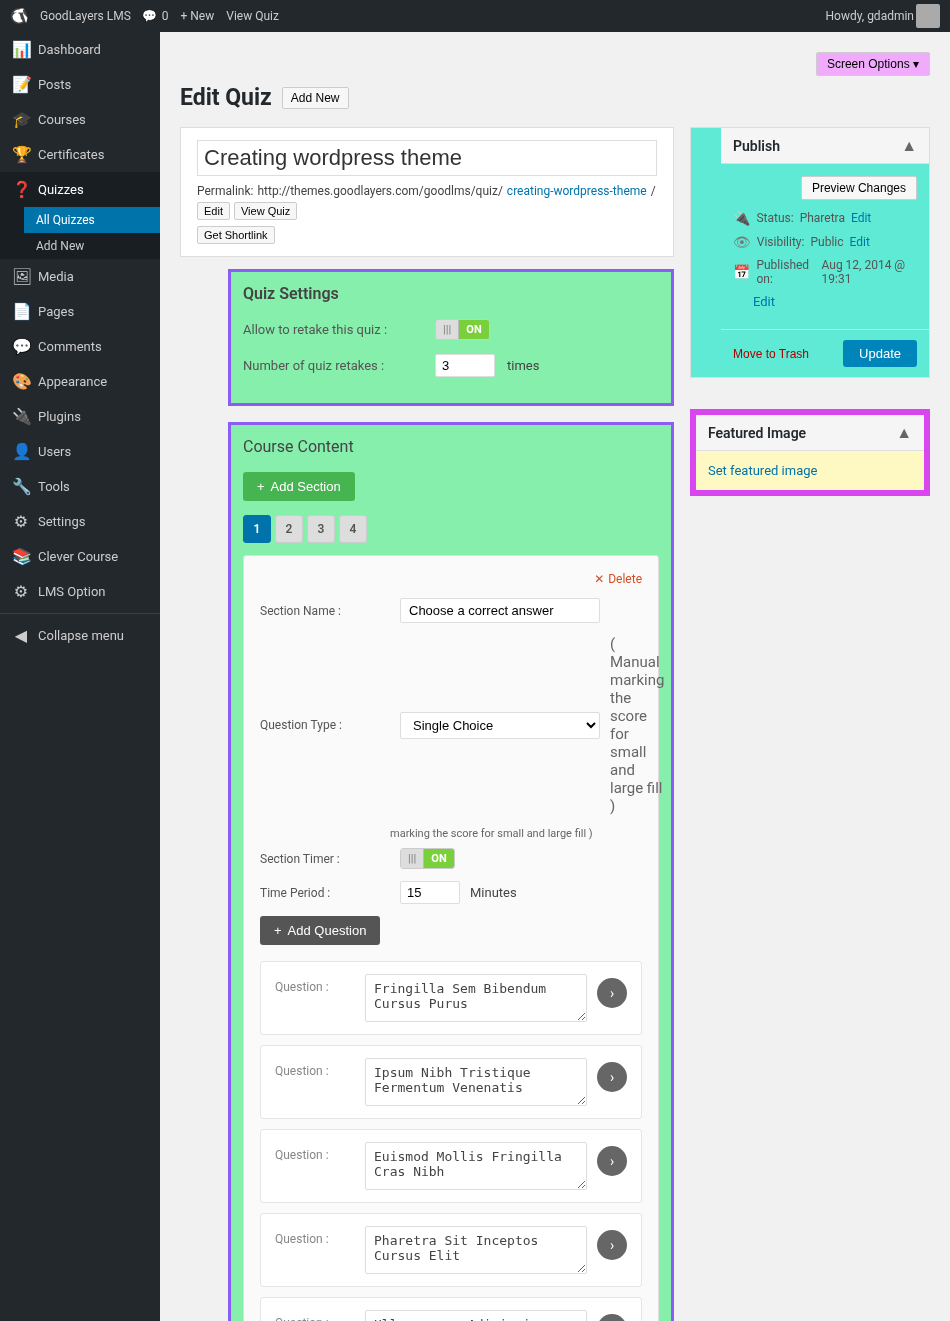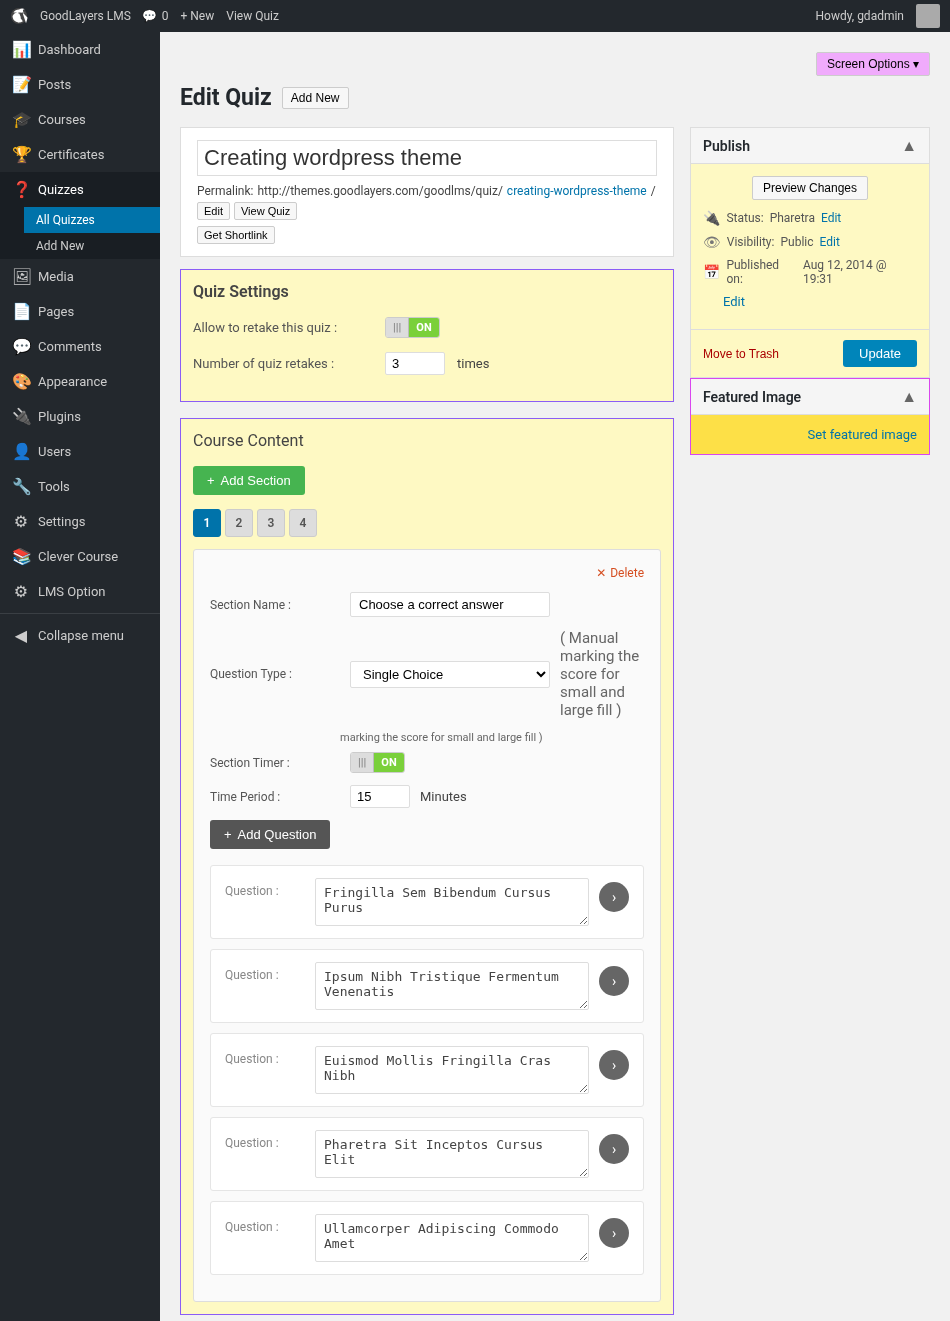--- a/index.html
+++ b/index.html
@@ -12,21 +12,21 @@
       height: 32px;
       display: flex;
       align-items: center;
       padding: 0 10px;
       gap: 12px;
       position: fixed;
       top: 0; left: 0; right: 0;
       z-index: 100;
     }
     .admin-bar-item { color: #ccc; font-size: 12px; cursor: pointer; display: flex; align-items: center; gap: 4px; }
-    .admin-bar-right { margin-left: auto; display: flex; align-items: center; gap: 12px; }
+    .admin-bar-right { margin-left: auto; display: flex; align-items: center; gap: 2px; }
     .wp-logo { width: 18px; height: 18px; }
 
     
     .sidebar {
       background: #23282d;
       width: 160px;
       position: fixed;
       top: 32px; left: 0; bottom: 0;
       overflow-y: auto;
       z-index: 50;
@@ -129,23 +129,24 @@
       background: #f7f7f7;
       border: 1px solid #ccc;
       padding: 2px 6px;
       font-size: 11px;
       cursor: pointer;
       border-radius: 2px;
     }
 
     
     .meta-box {
-      background: #fef9c3;
-      border: 1px solid #8b5cf6;
+      background: #86efac;
+      border: 3px solid #8b5cf6;
       margin-bottom: 16px;
+      margin-left: 48px;
     }
     .meta-box-body { padding: 12px; }
     .toggle-icon { font-size: 16px; color: #666; }
 
     
     .settings-row {
       display: flex;
       align-items: center;
       gap: 12px;
       margin-bottom: 14px;
@@ -314,34 +315,34 @@
       display: flex;
       align-items: center;
       justify-content: center;
       cursor: pointer;
       flex-shrink: 0;
       margin-top: 4px;
     }
     .arrow-icon { color: #fff; font-size: 14px; }
 
     
-    .publish-box { background: #fef9c3; border: 1px solid #ddd; margin-bottom: 0; }
+    .publish-box { background: #5eead4; border: 1px solid #ddd; margin-bottom: 31px; padding-left: 30px; }
     .publish-header {
       background: #f5f5f5;
       padding: 8px 12px;
       display: flex;
       align-items: center;
       justify-content: space-between;
       border-bottom: 1px solid #ddd;
     }
     .publish-title { font-size: 14px; font-weight: 600; color: #23282d; }
     .publish-body { padding: 12px; }
     .publish-actions {
       display: flex;
-      justify-content: center;
+      justify-content: flex-end;
       align-items: center;
       margin-bottom: 10px;
     }
     .preview-btn {
       background: #f7f7f7;
       border: 1px solid #ccc;
       padding: 4px 10px;
       font-size: 12px;
       cursor: pointer;
       border-radius: 2px;
@@ -375,21 +376,21 @@
       background: #0085ba;
       border: none;
       color: #fff;
       padding: 6px 16px;
       font-size: 13px;
       cursor: pointer;
       border-radius: 3px;
     }
 
     
-    .featured-image-box { background: #fde047; border: 1px solid #d946ef; text-align: right; }
+    .featured-image-box { background: #fef9c3; border: 6px solid #d946ef; }
     .featured-image-header {
       background: #f5f5f5;
       padding: 8px 12px;
       display: flex;
       align-items: center;
       justify-content: space-between;
       border-bottom: 1px solid #ddd;
     }
     .featured-image-body { padding: 12px; }
 

